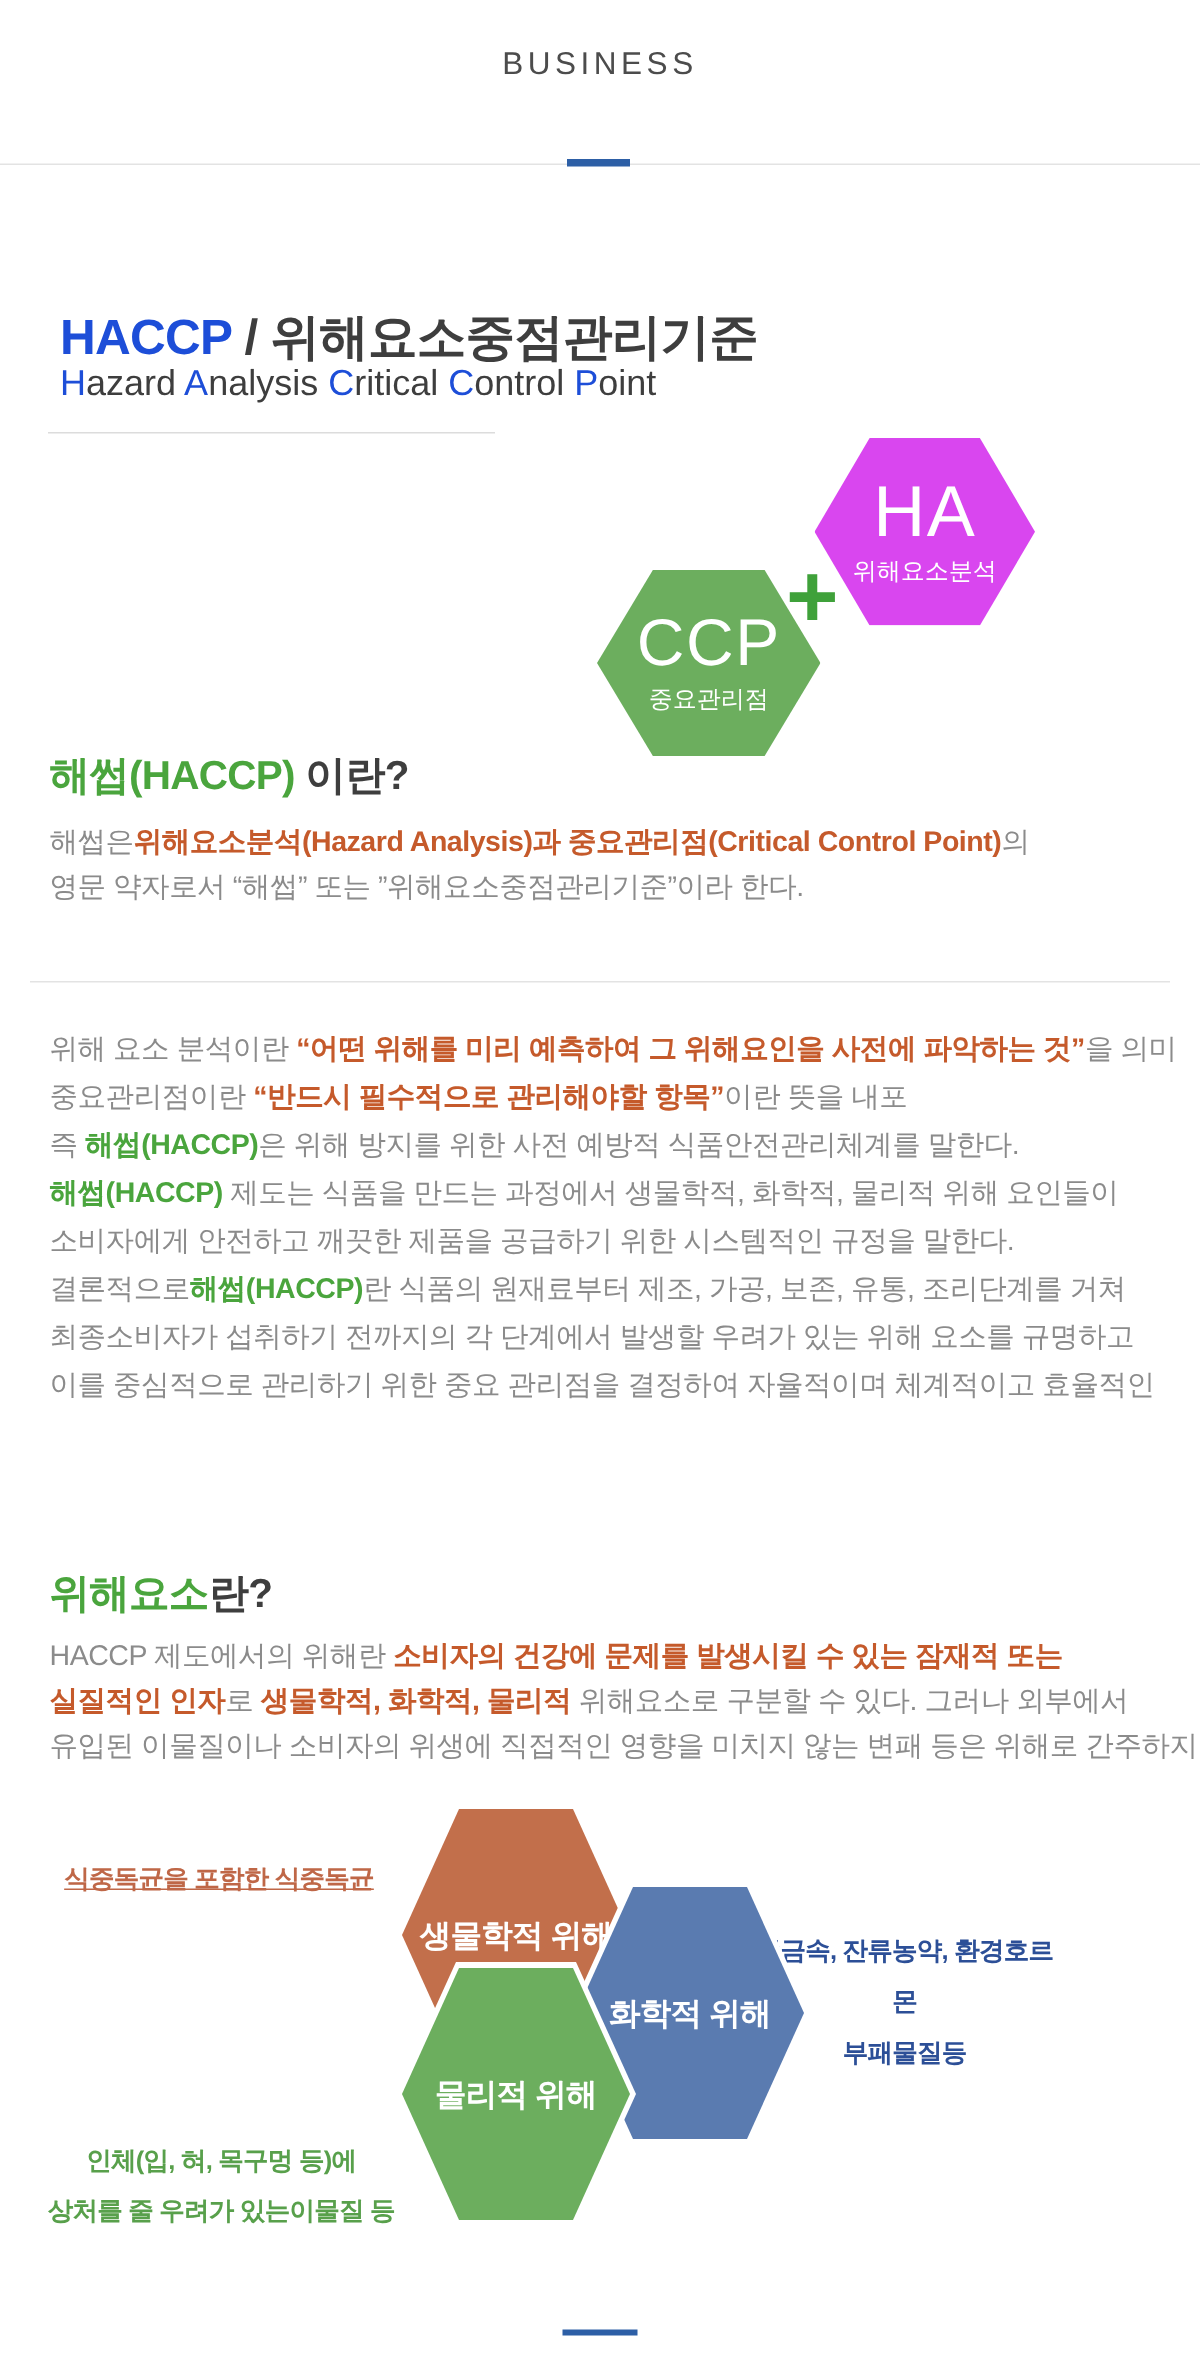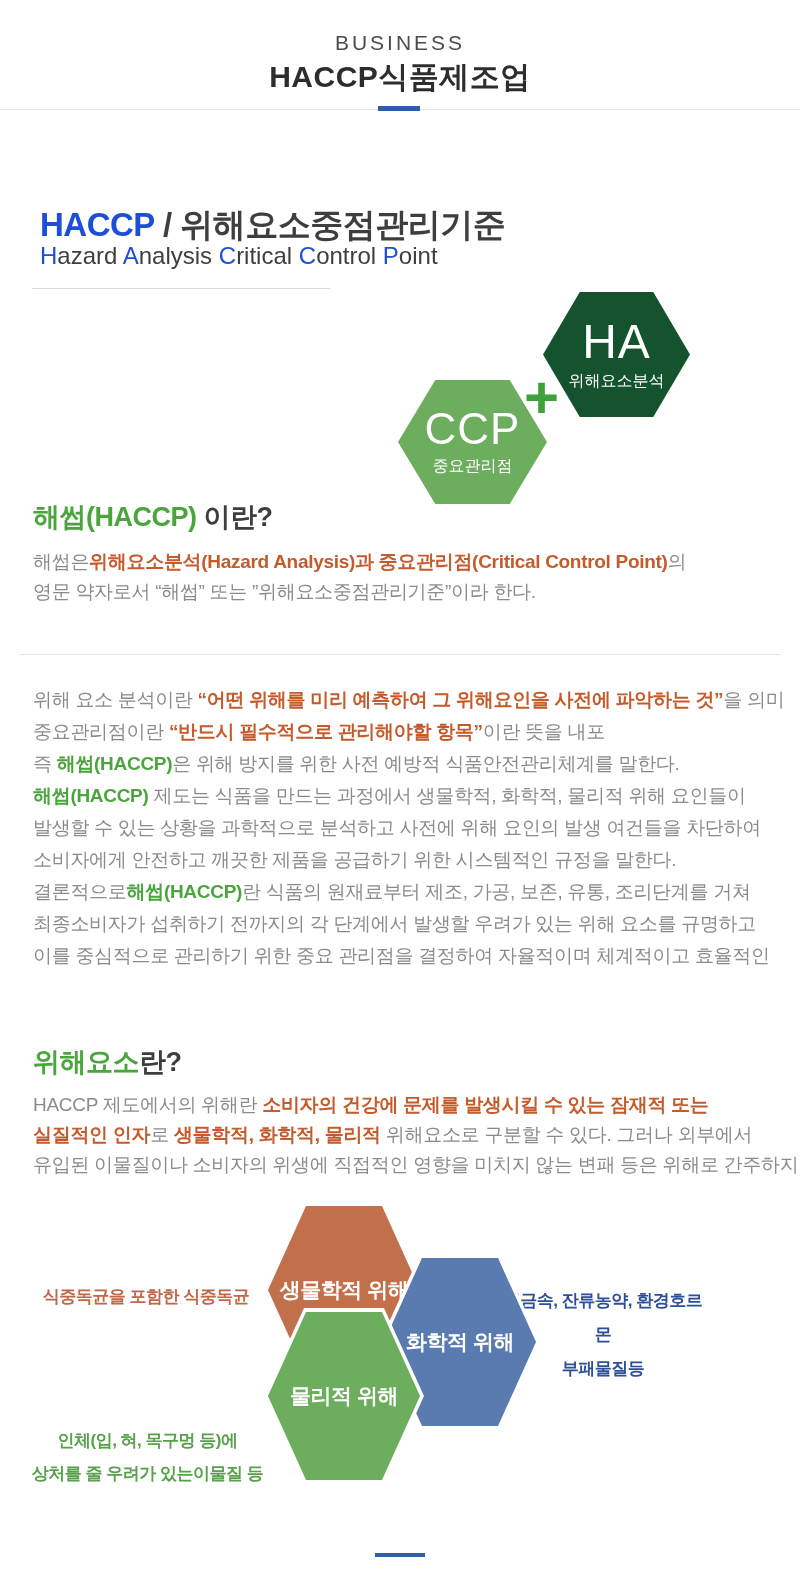--- a/index.html
+++ b/index.html
@@ -55,41 +55,40 @@
          clip-path:polygon(25% 0,75% 0,100% 50%,75% 100%,25% 100%,0 50%);}
   .bfill{position:absolute;left:4px;top:4px;right:4px;bottom:4px;display:flex;
          align-items:center;justify-content:center;color:#fff;font-size:21px;
          font-weight:bold;white-space:nowrap;letter-spacing:-0.5px;
          clip-path:polygon(25% 0,75% 0,100% 50%,75% 100%,25% 100%,0 50%);}
   #bh-bio{left:264px;top:1202px;z-index:1;}
   #bh-chem{left:380px;top:1254px;z-index:2;}
   #bh-phys{left:264px;top:1308px;z-index:3;}
   .note{position:absolute;text-align:center;font-size:17px;letter-spacing:-0.5px;
         font-weight:bold;}
-  #note-bio{left:36px;top:1280px;width:220px;line-height:34px;}
+  #note-bio{left:36px;top:1236px;width:220px;line-height:34px;text-decoration:underline;}
   #note-chem{left:498px;top:1284px;width:210px;line-height:34px;}
   #note-phys{left:30px;top:1424px;width:235px;line-height:33px;}
 
   .fdash{position:absolute;left:375px;top:1553px;width:50px;height:4px;}
 </style>
 </head>
 <body>
 
 <div class="page">
 
   <div class="eyebrow">BUSINESS</div>
-  <div class="htitle">HACCP식품제조업</div>
   <div class="hline"></div>
   <div class="hdash" style="background: rgb(45, 95, 166);"></div>
 
   <div class="mtitle"><span class="sg-gn">HACCP</span><span class="sg-dn"> / 위해요소중점관리기준</span></div>
   <div class="msub"><span class="sg-gn">H</span><span class="sg-dn">azard </span><span class="sg-gn">A</span><span class="sg-dn">nalysis </span><span class="sg-gn">C</span><span class="sg-dn">ritical </span><span class="sg-gn">C</span><span class="sg-dn">ontrol </span><span class="sg-gn">P</span><span class="sg-dn">oint</span></div>
   <div class="tline"></div>
 
-  <div class="hex" id="hex-ha" style="background: #14532d; justify-content: center;">
+  <div class="hex" id="hex-ha" style="background: #d946ef; justify-content: center;">
     <div class="hex-big">HA</div>
     <div class="hex-sub">위해요소분석</div>
   </div>
   <div class="hex" id="hex-ccp" style="background: rgb(108, 174, 94);">
     <div class="hex-big">CCP</div>
     <div class="hex-sub">중요관리점</div>
   </div>
   <div class="plus">+</div>
 
   <div id="sec1">
@@ -100,21 +99,20 @@
     </div>
   </div>
 
   <div class="divider"></div>
 
   <div class="para">
     <div><span class="sg-p">위해 요소 분석이란 </span><span class="sg-o">“어떤 위해를 미리 예측하여 그 위해요인을 사전에 파악하는 것”</span><span class="sg-p">을 의미</span></div>
     <div><span class="sg-p">중요관리점이란 </span><span class="sg-o">“반드시 필수적으로 관리해야할 항목”</span><span class="sg-p">이란 뜻을 내포</span></div>
     <div><span class="sg-p">즉 </span><span class="sg-g">해썹(HACCP)</span><span class="sg-p">은 위해 방지를 위한 사전 예방적 식품안전관리체계를 말한다.</span></div>
     <div><span class="sg-g">해썹(HACCP)</span><span class="sg-p"> 제도는 식품을 만드는 과정에서 생물학적, 화학적, 물리적 위해 요인들이</span></div>
-    <div><span class="sg-p">발생할 수 있는 상황을 과학적으로 분석하고 사전에 위해 요인의 발생 여건들을 차단하여</span></div>
     <div><span class="sg-p">소비자에게 안전하고 깨끗한 제품을 공급하기 위한 시스템적인 규정을 말한다.</span></div>
     <div><span class="sg-p">결론적으로</span><span class="sg-g">해썹(HACCP)</span><span class="sg-p">란 식품의 원재료부터 제조, 가공, 보존, 유통, 조리단계를 거쳐</span></div>
     <div><span class="sg-p">최종소비자가 섭취하기 전까지의 각 단계에서 발생할 우려가 있는 위해 요소를 규명하고</span></div>
     <div><span class="sg-p">이를 중심적으로 관리하기 위한 중요 관리점을 결정하여 자율적이며 체계적이고 효율적인</span></div>
   </div>
 
   <div id="sec2">
     <div class="sech"><span class="sg-g">위해요소</span><span class="sg-d">란?</span></div>
     <div class="secbody">
       <div><span class="sg-p">HACCP 제도에서의 위해란 </span><span class="sg-o">소비자의 건강에 문제를 발생시킬 수 있는 잠재적 또는</span></div>

